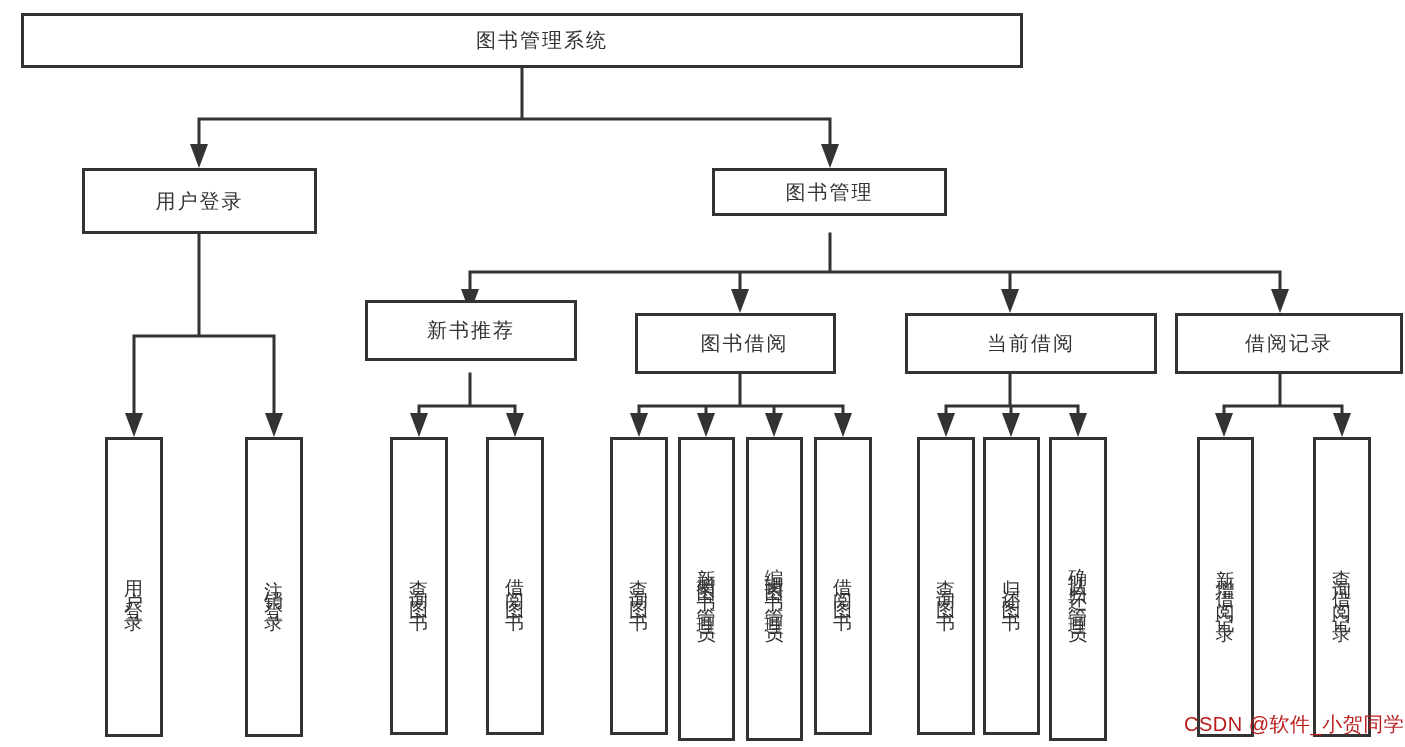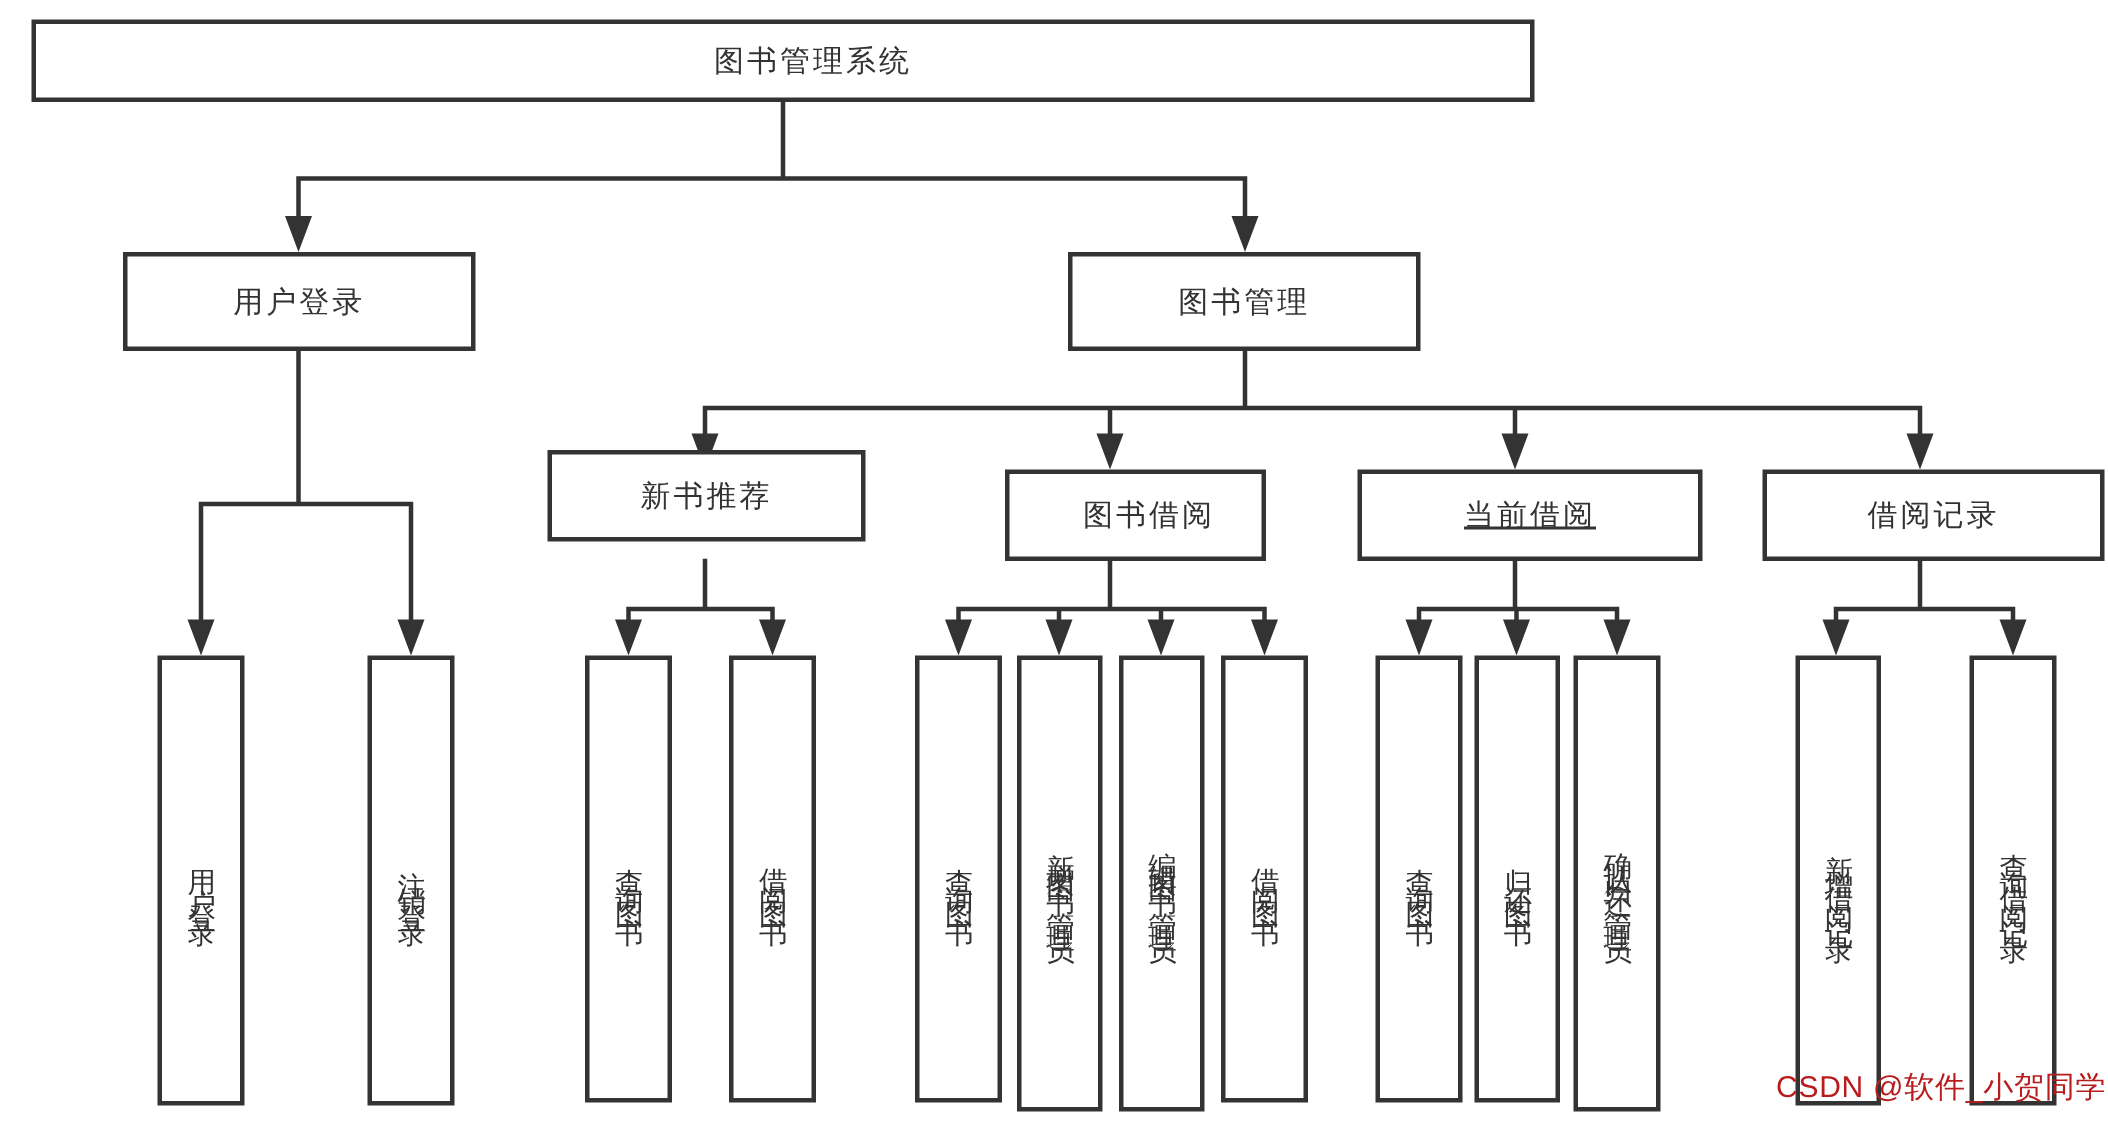--- a/index.html
+++ b/index.html
@@ -54,25 +54,25 @@
       <polygon points="1002,413 1020,413 1011,437" fill="#333333"></polygon>
       <polygon points="1069,413 1087,413 1078,437" fill="#333333"></polygon>
       <path d="M 1280 374 V 406 M 1224 406 H 1342 M 1224 406 V 421 M 1342 406 V 421" fill="none" stroke="#333333" stroke-width="3" stroke-linecap="square"></path>
       <polygon points="1215,413 1233,413 1224,437" fill="#333333"></polygon>
       <polygon points="1333,413 1351,413 1342,437" fill="#333333"></polygon>
     </svg>
 
   <div class="node" style="left:21px; top:13px; width:1002px; height:55px;padding-left:40px;">图书管理系统</div>
 
   <div class="node" style="left:82px; top:168px; width:235px; height:66px;">用户登录</div>
-  <div class="node" style="left:712px; top:168px; width:235px; height:66px;">图书管理</div>
+  <div class="node" style="left:712px; top:168px; width:235px; height:48px;">图书管理</div>
 
   <div class="node" style="left:365px; top:300px; width:212px; height:61px;">新书推荐</div>
-  <div class="node" style="left:670px; top:313px; width:174px; height:61px;padding-left:18px;">图书借阅</div>
-  <div class="node" style="left:905px; top:313px; width:230px; height:61px;text-decoration:underline;">当前借阅</div>
+  <div class="node" style="left:635px; top:313px; width:201px; height:61px;padding-left:18px;">图书借阅</div>
+  <div class="node" style="left:905px; top:313px; width:252px; height:61px;">当前借阅</div>
   <div class="node" style="left:1175px; top:313px; width:228px; height:61px;">借阅记录</div>
 
   <div class="node v" style="left:105px; top:437px; width:58px; height:300px;">用户登录</div>
   <div class="node v" style="left:245px; top:437px; width:58px; height:300px;">注销登录</div>
 
   <div class="node v" style="left:390px; top:437px; width:58px; height:298px;">查询图书</div>
   <div class="node v" style="left:486px; top:437px; width:58px; height:298px;">借阅图书</div>
 
   <div class="node v" style="left:610px; top:437px; width:58px; height:298px;">查询图书</div>
   <div class="node v long" style="left:678px; top:437px; width:57px; height:304px;">新增图书（管理员）</div>

